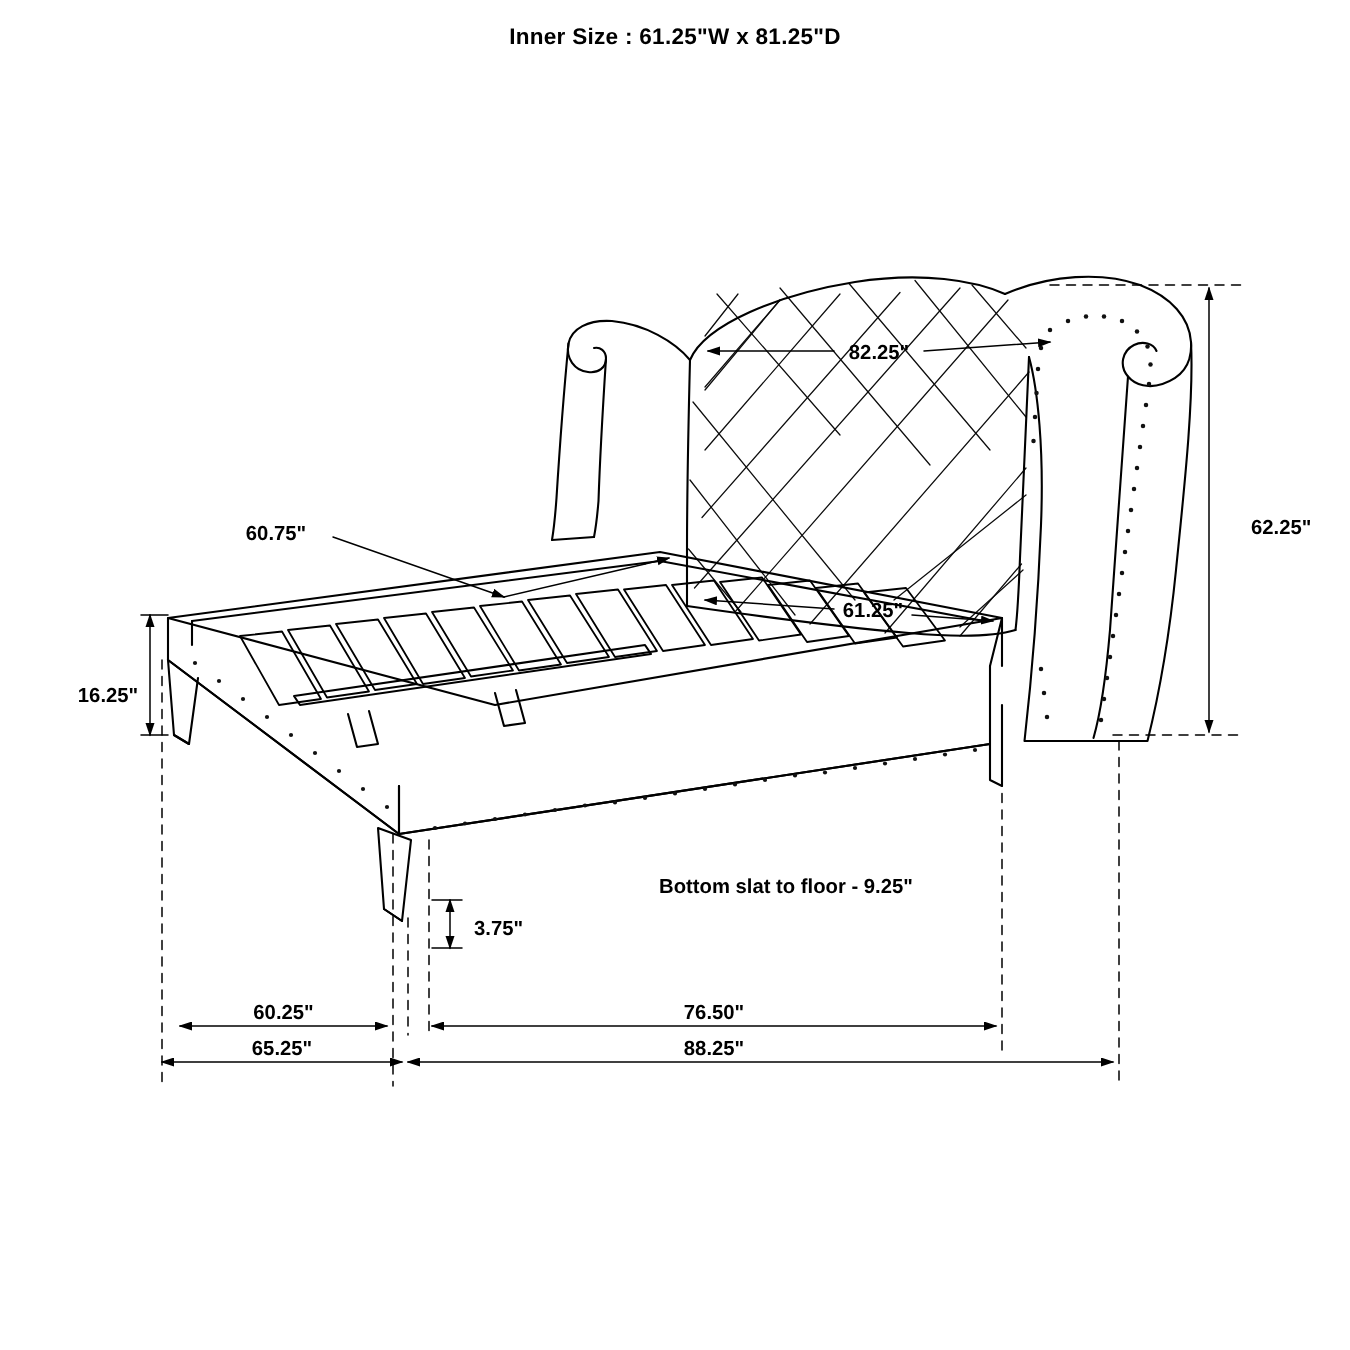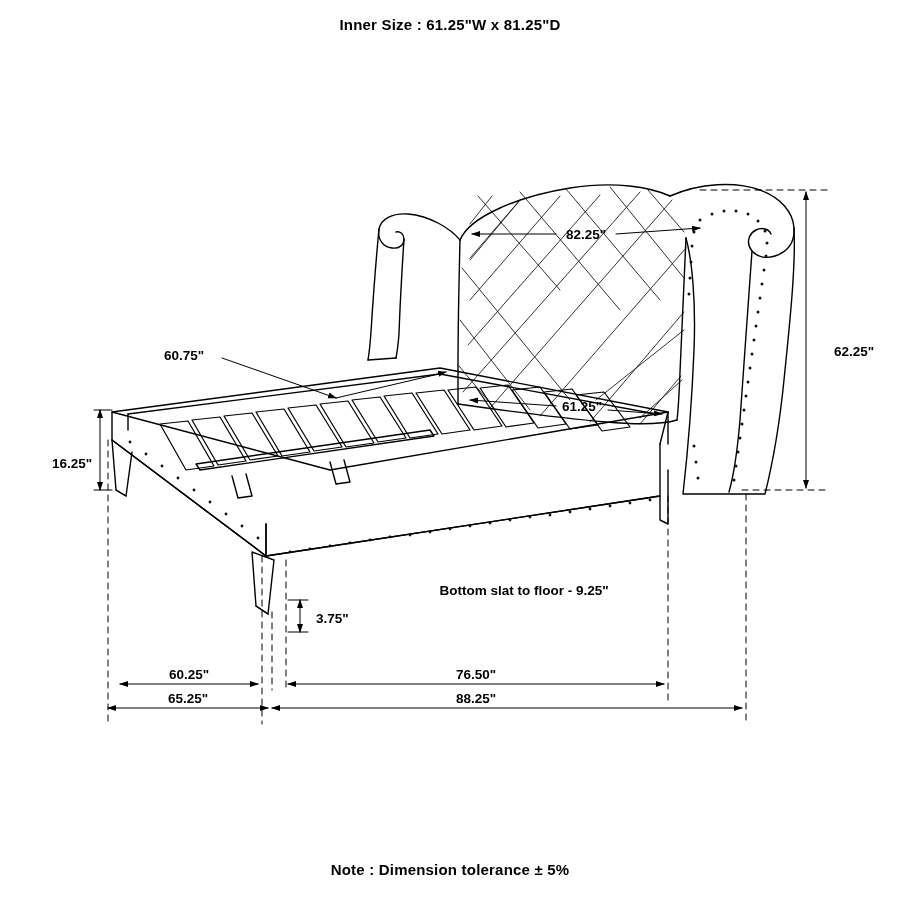--- a/index.html
+++ b/index.html
@@ -287,15 +287,14 @@
       <text class="dim-label" x="72" y="468" text-anchor="middle">16.25"</text>
       <text class="dim-label" x="316" y="623" text-anchor="start">3.75"</text>
       <text class="note-label" x="524" y="595" text-anchor="middle">Bottom slat to floor - 9.25"</text>
       <text class="dim-label" x="189" y="679" text-anchor="middle">60.25"</text>
       <text class="dim-label" x="188" y="703" text-anchor="middle">65.25"</text>
       <text class="dim-label" x="476" y="679" text-anchor="middle">76.50"</text>
       <text class="dim-label" x="476" y="703" text-anchor="middle">88.25"</text>
     </g>
   </svg>
 
-  <div class="title-text" id="note-bottom">Note : Dimension tolerance ± 5%</div>
 
 </div>
 
 </body></html>

